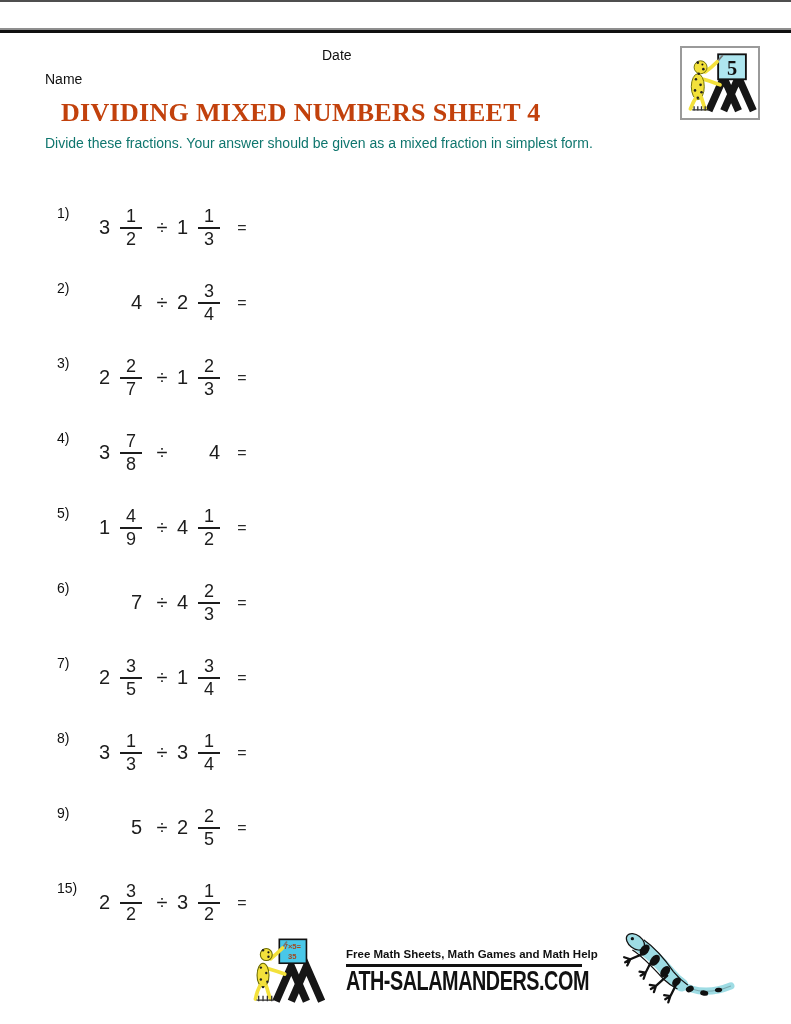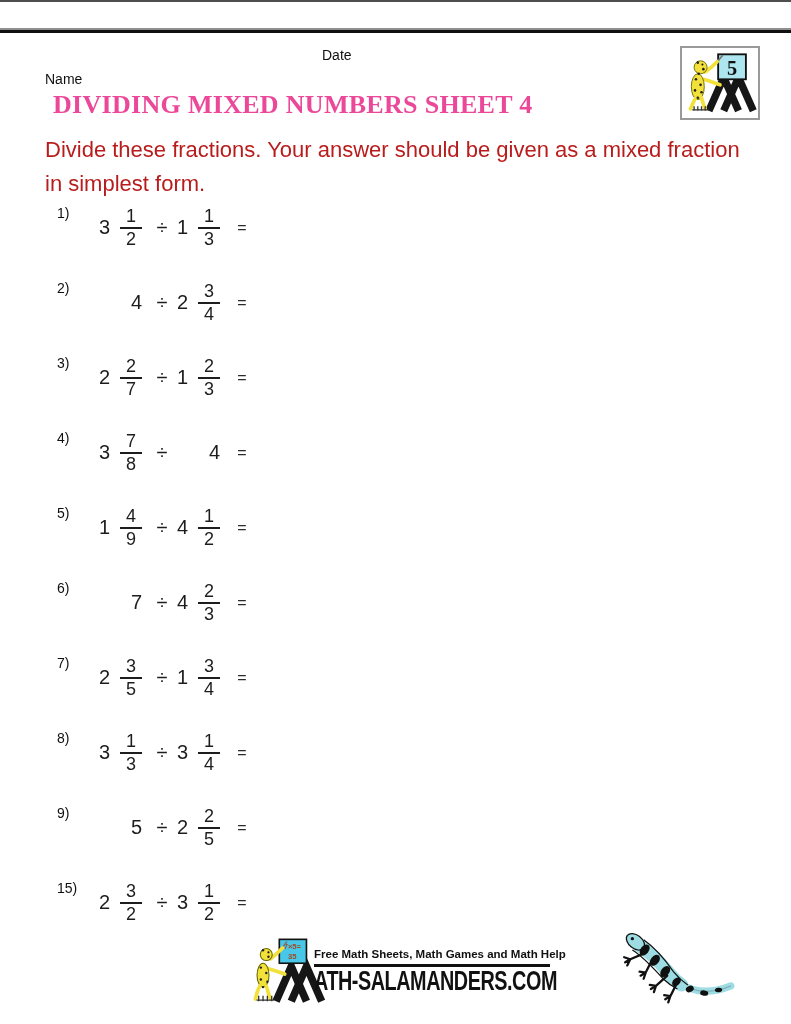--- a/index.html
+++ b/index.html
@@ -10,42 +10,42 @@
   .top-band{position:absolute;top:28px;left:0;width:100%;}
   .band-gray{height:2px;background:#8f8f8f;}
   .band-black{height:3px;background:#101010;}
 
   .name-label{position:absolute;top:47px;left:45px;font-size:14px;color:#101010;margin-top:24px;}
   .date-label{position:absolute;top:47px;left:322px;font-size:14px;color:#101010;}
 
   .logo-box{position:absolute;top:46px;left:680px;width:80px;height:74px;background:#fff;
             border:2px solid #9a9a9a;box-sizing:border-box;display:flex;align-items:center;justify-content:center;}
 
-  .title{position:absolute;top:82px;left:45px;margin:8px;font-family:"Liberation Serif",serif;
-         font-weight:600;font-size:26px;letter-spacing:.3px;color:#ec4899;white-space:nowrap;}
+  .title{position:absolute;top:82px;left:45px;margin:16px;font-family:"Liberation Serif",serif;
+         font-weight:600;font-size:26px;letter-spacing:.3px;color:#c2410c;white-space:nowrap;}
 
   .instructions{position:absolute;top:133px;left:45px;width:706px;margin:0;
-                font-size:22px;line-height:1.55;color:#b91c1c;}
+                font-size:14px;line-height:1.55;color:#0f766e;}
 
   .problems{position:absolute;top:190px;left:0;width:100%;}
   .problem-row{display:flex;align-items:center;height:75px;}
   .p-label{margin-left:57px;width:30px;font-size:14px;align-self:flex-start;padding-top:15px;color:#101010;}
   .operand{display:flex;justify-content:flex-end;align-items:center;}
   .operand1{width:60px;}
   .operand2{width:48px;}
   .whole{font-size:20px;margin-right:5px;}
   .frac{display:inline-flex;flex-direction:column;align-items:center;min-width:22px;
         padding:0 5px;font-size:18px;line-height:1.05;}
   .frac .bar{align-self:stretch;height:2px;background:#1d1d1d;margin:1px 0;}
   .op-div{width:30px;text-align:center;font-size:20px;}
   .op-eq{width:34px;text-align:center;font-size:16px;color:#2a2a2a;}
 
   .footer{position:absolute;top:0;left:0;width:100%;height:100%;pointer-events:none;}
   .footer-logo{position:absolute;top:938px;left:250px;}
-  .footer-text{position:absolute;top:948px;left:314px;width:236px;}
+  .footer-text{position:absolute;top:948px;left:346px;width:236px;}
   .tagline{font-size:11.5px;font-weight:bold;text-align:center;color:#111;white-space:nowrap;}
   .rule{height:2.5px;background:#111;margin-top:4px;}
   .site{margin-top:1px;font-size:22px;font-weight:bold;letter-spacing:-.5px;color:#111;
         transform:scale(.9,1.25);transform-origin:left center;white-space:nowrap;}
   .lizard{position:absolute;top:930px;left:618px;}
 </style>
 </head>
 <body>
 
 <div class="page">

